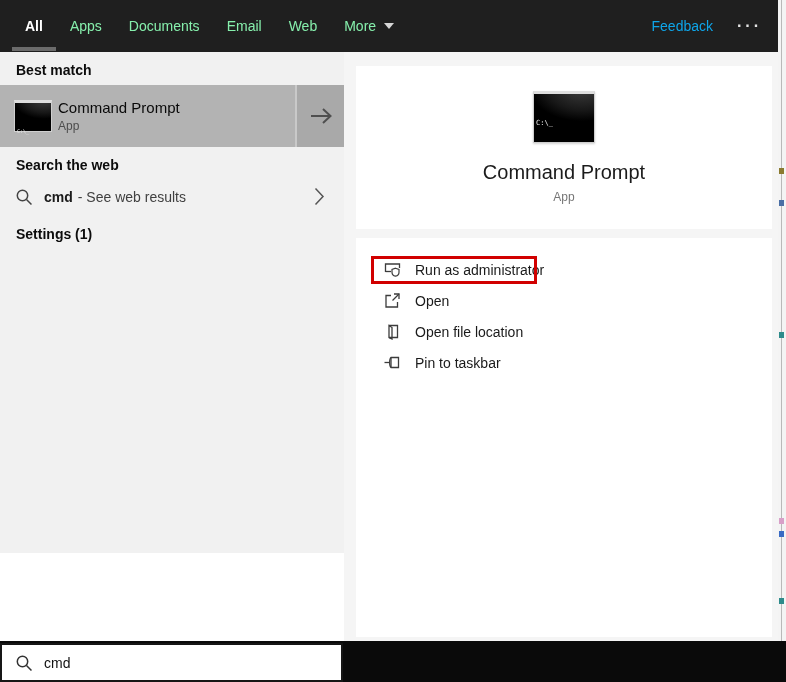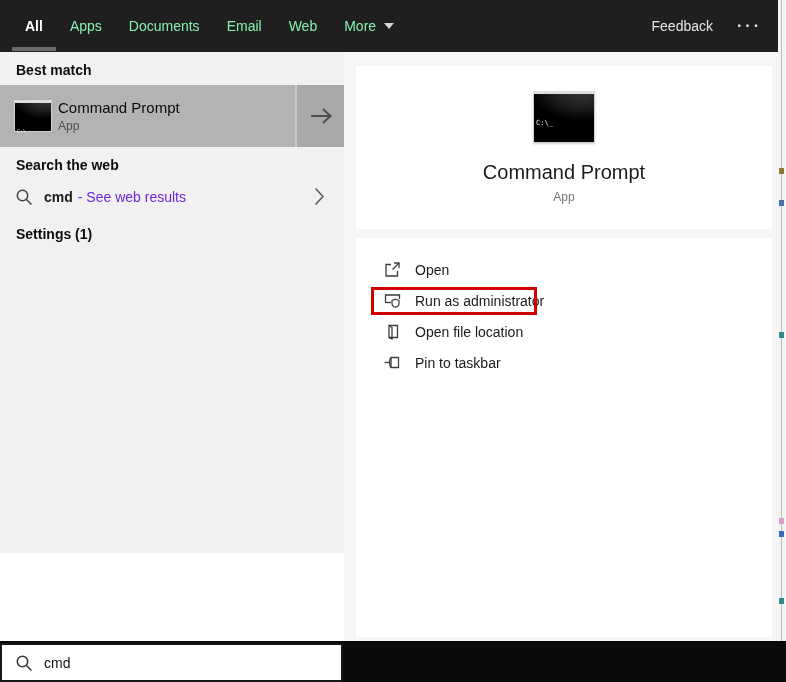--- a/index.html
+++ b/index.html
@@ -15,21 +15,21 @@
   .top-sliver i { position:absolute; top:0; height:3px; width:6px; background:#8a8a8a; display:block; }
 
   
   .topbar { position:absolute; left:0; top:0; width:778px; height:52px; background:#1f1f1f; display:flex; align-items:center; z-index:2; }
   .tabs { display:flex; align-items:center; column-gap:27px; padding-left:25px; height:100%;justify-content:space-between; }
   .tab { position:relative; height:100%; display:flex; align-items:center; font-size:14px; color:#86efac; cursor:default; }
   .tab.active { color:#fff; font-weight:bold; }
   .tab.active::after { content:""; position:absolute; left:50%; transform:translateX(-50%); bottom:1px; width:44px; height:4px; background:#6b6b6b; }
   .caret { width:0; height:0; border-left:5px solid transparent; border-right:5px solid transparent; border-top:6px solid #d6d6d6; margin-left:8px; }
   .topbar-right { margin-left:auto; display:flex; align-items:center; column-gap:24px; padding-right:16px; }
-  .feedback { font-size:14px; color:#e5e5e5; }
+  .feedback { font-size:14px; color:#0ea5e9; }
   .dots { font-size:16px; color:#e4e4e4; letter-spacing:3px; font-weight:bold; line-height:1; }
 
   
   .panel { position:absolute; left:0; top:52px; width:344px; height:501px; background:#f1f1f1; }
   .sec-header { position:absolute; left:16px; font-size:14px; font-weight:bold; color:#0c0c0c; }
   .h-best { top:10px; }
   .h-web  { top:105px; }
   .h-settings { top:174px; }
 
   .best-item { position:absolute; left:0; top:33px; width:344px; height:62px; background:#b3b3b3; display:flex; align-items:center; }
@@ -37,21 +37,21 @@
   .cmd-icon .prompt { position:absolute; left:2px; top:1px; color:#e8e8e8; font-family:"DejaVu Sans Mono",monospace;margin-top:24px; }
   .cmd-small { width:38px; height:32px; margin-left:14px; }
   .cmd-small .prompt { font-size:5px; }
   .best-text { margin-left:6px; }
   .best-title { font-size:15px; color:#0a0a0a; }
   .best-sub { font-size:12px; color:#4d4d4d; margin-top:3px; }
   .arrow-box { position:absolute; right:0; top:0; width:49px; height:62px; background:#a9a9a9; border-left:2px solid #c9c9c9; display:flex; align-items:center; justify-content:center; }
 
   .web-item { position:absolute; left:0; top:129px; width:344px; height:31px; display:flex; align-items:center; padding-left:15px; }
   .web-query { font-size:14px; color:#1b1b1b; font-weight:bold; margin-left:11px; }
-  .web-suffix { font-size:14px; color:#6d28d9; margin-left:5px; }
+  .web-suffix { font-size:14px; color:#404040; margin-left:5px; }
   .web-chevron { position:absolute; right:19px; top:6px; }
 
   
   .right-bg { position:absolute; left:344px; top:52px; width:434px; height:589px; background:#f5f5f5; }
   .card { position:absolute; left:12px; width:416px; background:#fff; }
   .card-head { top:14px; height:163px; text-align:center; }
   .cmd-big { width:62px; height:52px; margin:25px auto 0 auto; box-shadow:0 1px 2px rgba(0,0,0,0.18); }
   .cmd-big .prompt { font-size:7px; }
   .head-title { font-size:20px; color:#1b1b1b; margin-top:18px; }
   .head-sub { font-size:12px; color:#767676; margin-top:6px; }
@@ -160,40 +160,40 @@
       <div class="cmd-icon cmd-big">
         <span class="prompt">C:\_</span>
       </div>
       <div class="head-title">Command Prompt</div>
       <div class="head-sub">App</div>
     </div>
 
     <div class="card card-actions">
 
       <div class="action-row">
+        <div class="hl-box"></div>
+        <span class="ico">
+          <svg width="17" height="17" viewBox="0 0 17 17">
+            <polyline points="1.5,11 1.5,3 15.5,3 15.5,7" fill="none" stroke="#3c3c3c" stroke-width="1.3"></polyline>
+            <line x1="1.5" y1="10.5" x2="7" y2="10.5" stroke="#3c3c3c" stroke-width="1.3"></line>
+            <path d="M11.5 7.2 L15 8.4 V11.2 C15 13.4 13.3 14.8 11.5 15.2 C9.7 14.8 8 13.4 8 11.2 V8.4 Z" fill="#fff" stroke="#3c3c3c" stroke-width="1.2"></path>
+          </svg>
+        </span>
+        <span class="action-label">Run as administrator</span>
+      </div>
+
+      <div class="action-row">
         <span class="ico">
           <svg width="17" height="17" viewBox="0 0 17 17" fill="none" stroke="#3c3c3c" stroke-width="1.3">
             <polyline points="7,3.5 2,3.5 2,15 13.5,15 13.5,10"></polyline>
             <polyline points="10,2 15,2 15,7"></polyline>
             <line x1="15" y1="2" x2="8.5" y2="8.5"></line>
           </svg>
         </span>
         <span class="action-label">Open</span>
-      </div>
-
-      <div class="action-row">
-        <div class="hl-box"></div>
-        <span class="ico">
-          <svg width="17" height="17" viewBox="0 0 17 17">
-            <polyline points="1.5,11 1.5,3 15.5,3 15.5,7" fill="none" stroke="#3c3c3c" stroke-width="1.3"></polyline>
-            <line x1="1.5" y1="10.5" x2="7" y2="10.5" stroke="#3c3c3c" stroke-width="1.3"></line>
-            <path d="M11.5 7.2 L15 8.4 V11.2 C15 13.4 13.3 14.8 11.5 15.2 C9.7 14.8 8 13.4 8 11.2 V8.4 Z" fill="#fff" stroke="#3c3c3c" stroke-width="1.2"></path>
-          </svg>
-        </span>
-        <span class="action-label">Run as administrator</span>
       </div>
 
       <div class="action-row">
         <span class="ico">
           <svg width="17" height="17" viewBox="0 0 17 17" fill="none" stroke="#3c3c3c" stroke-width="1.3">
             <path d="M5 2.5 H13.5 V14.5 H5"></path>
             <path d="M5 2.5 L8 4.5 V16 L5 14.5 Z"></path>
           </svg>
         </span>
         <span class="action-label">Open file location</span>

